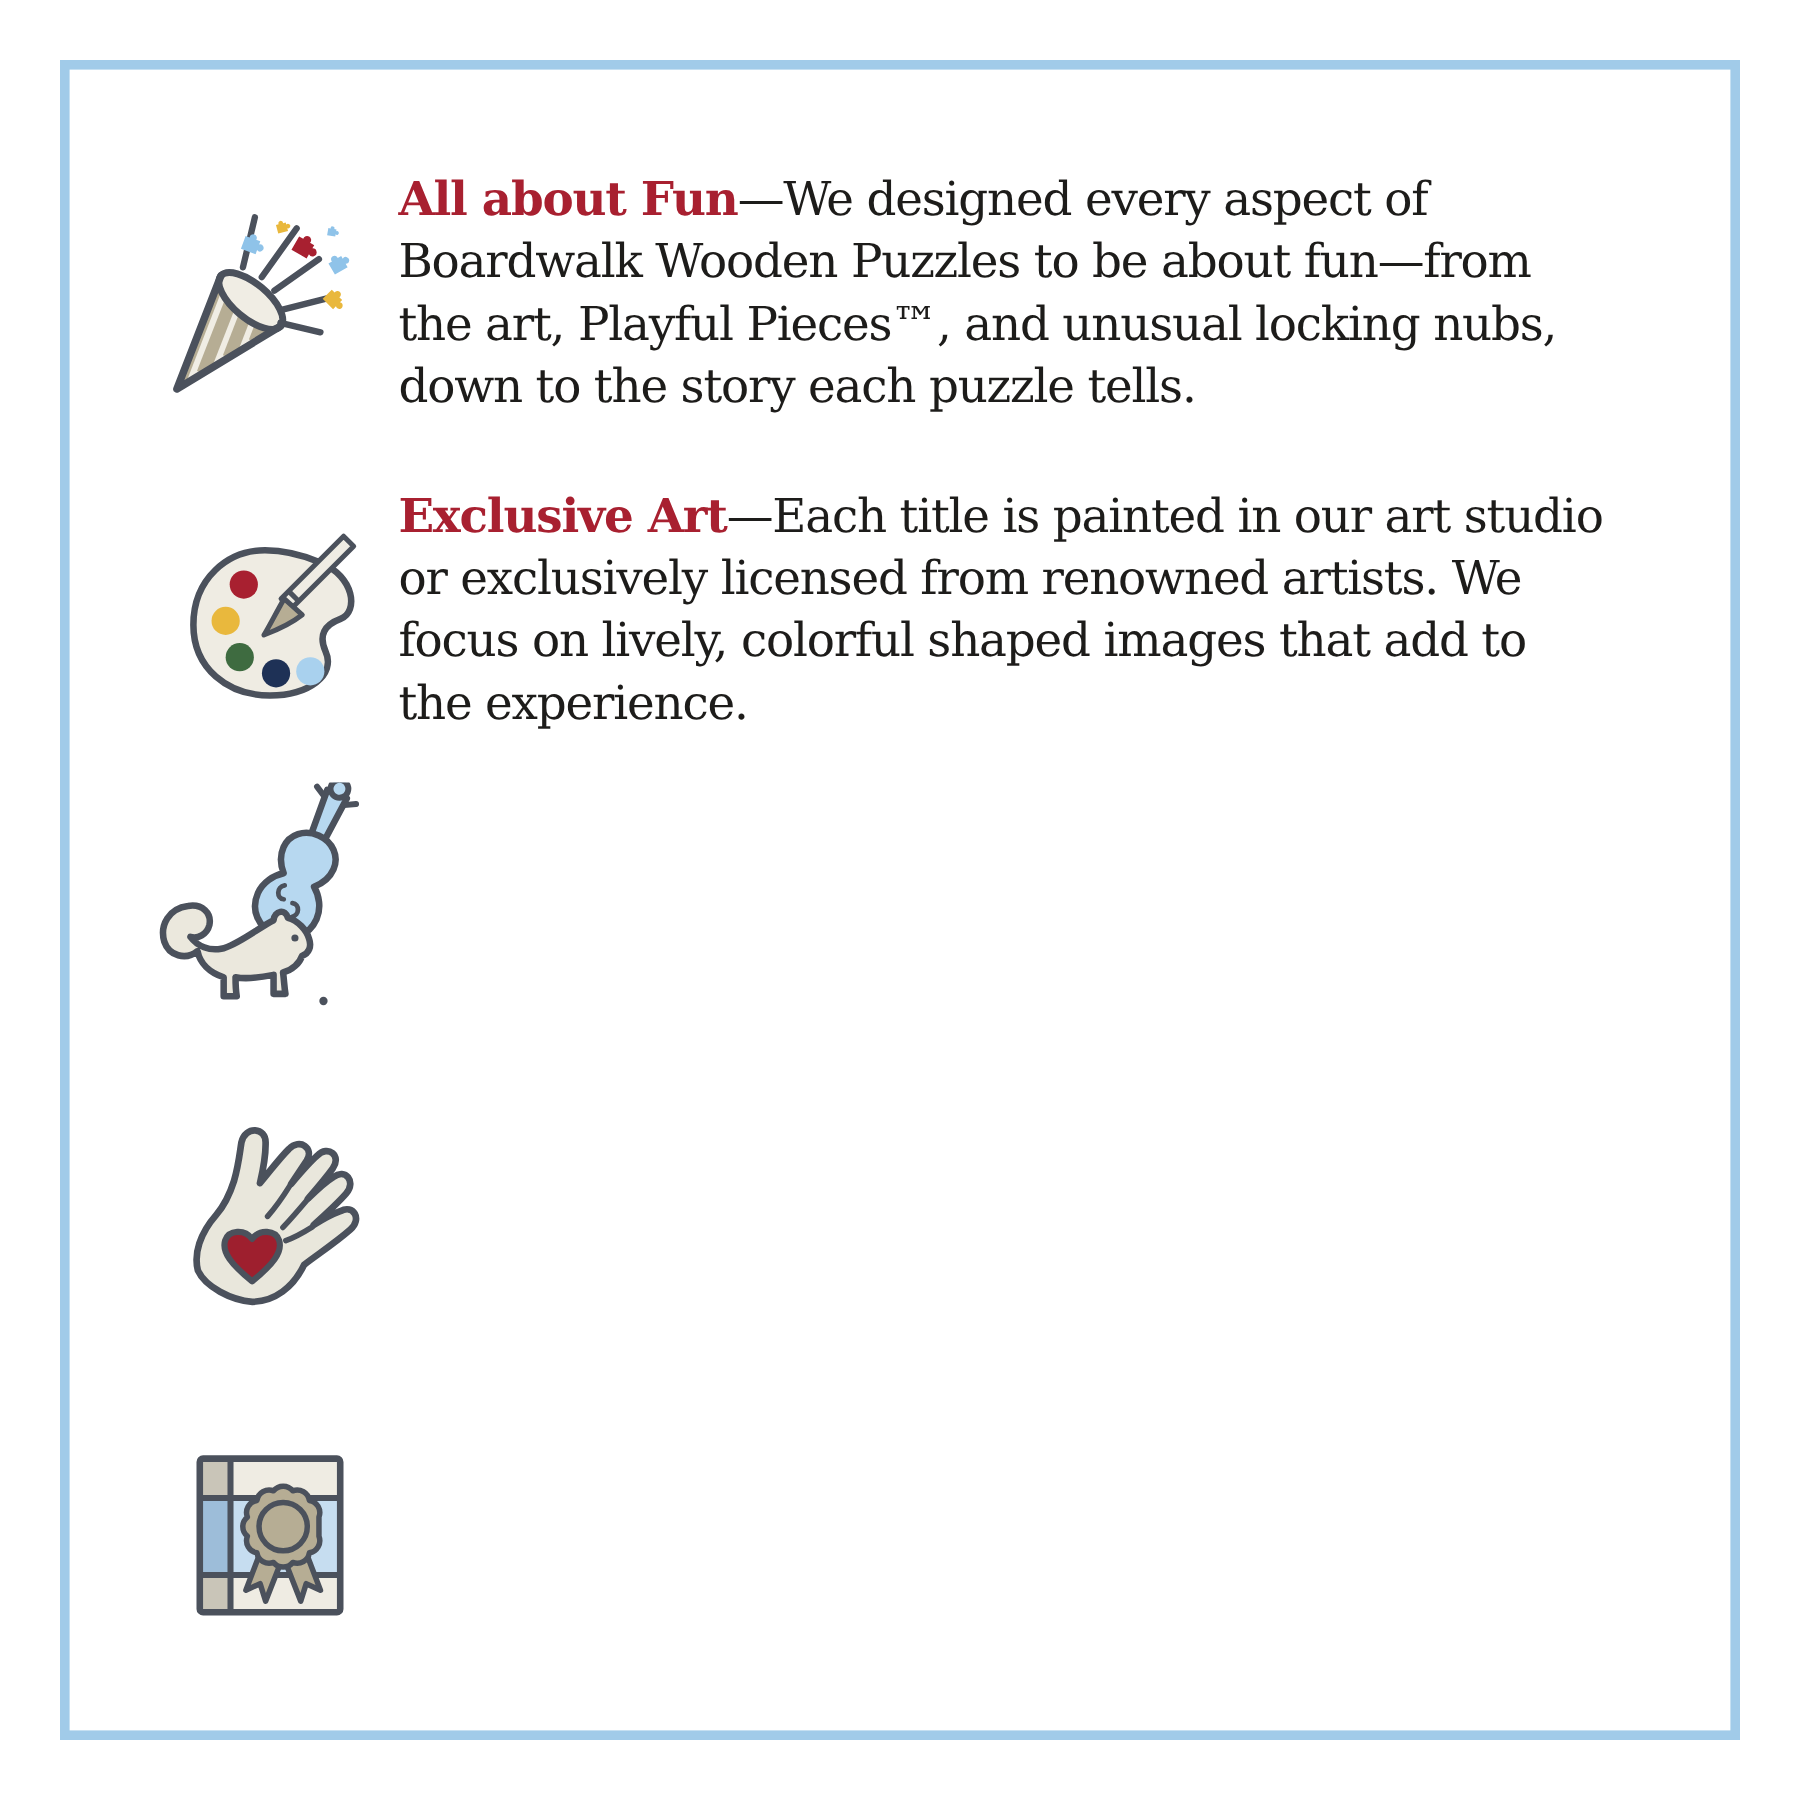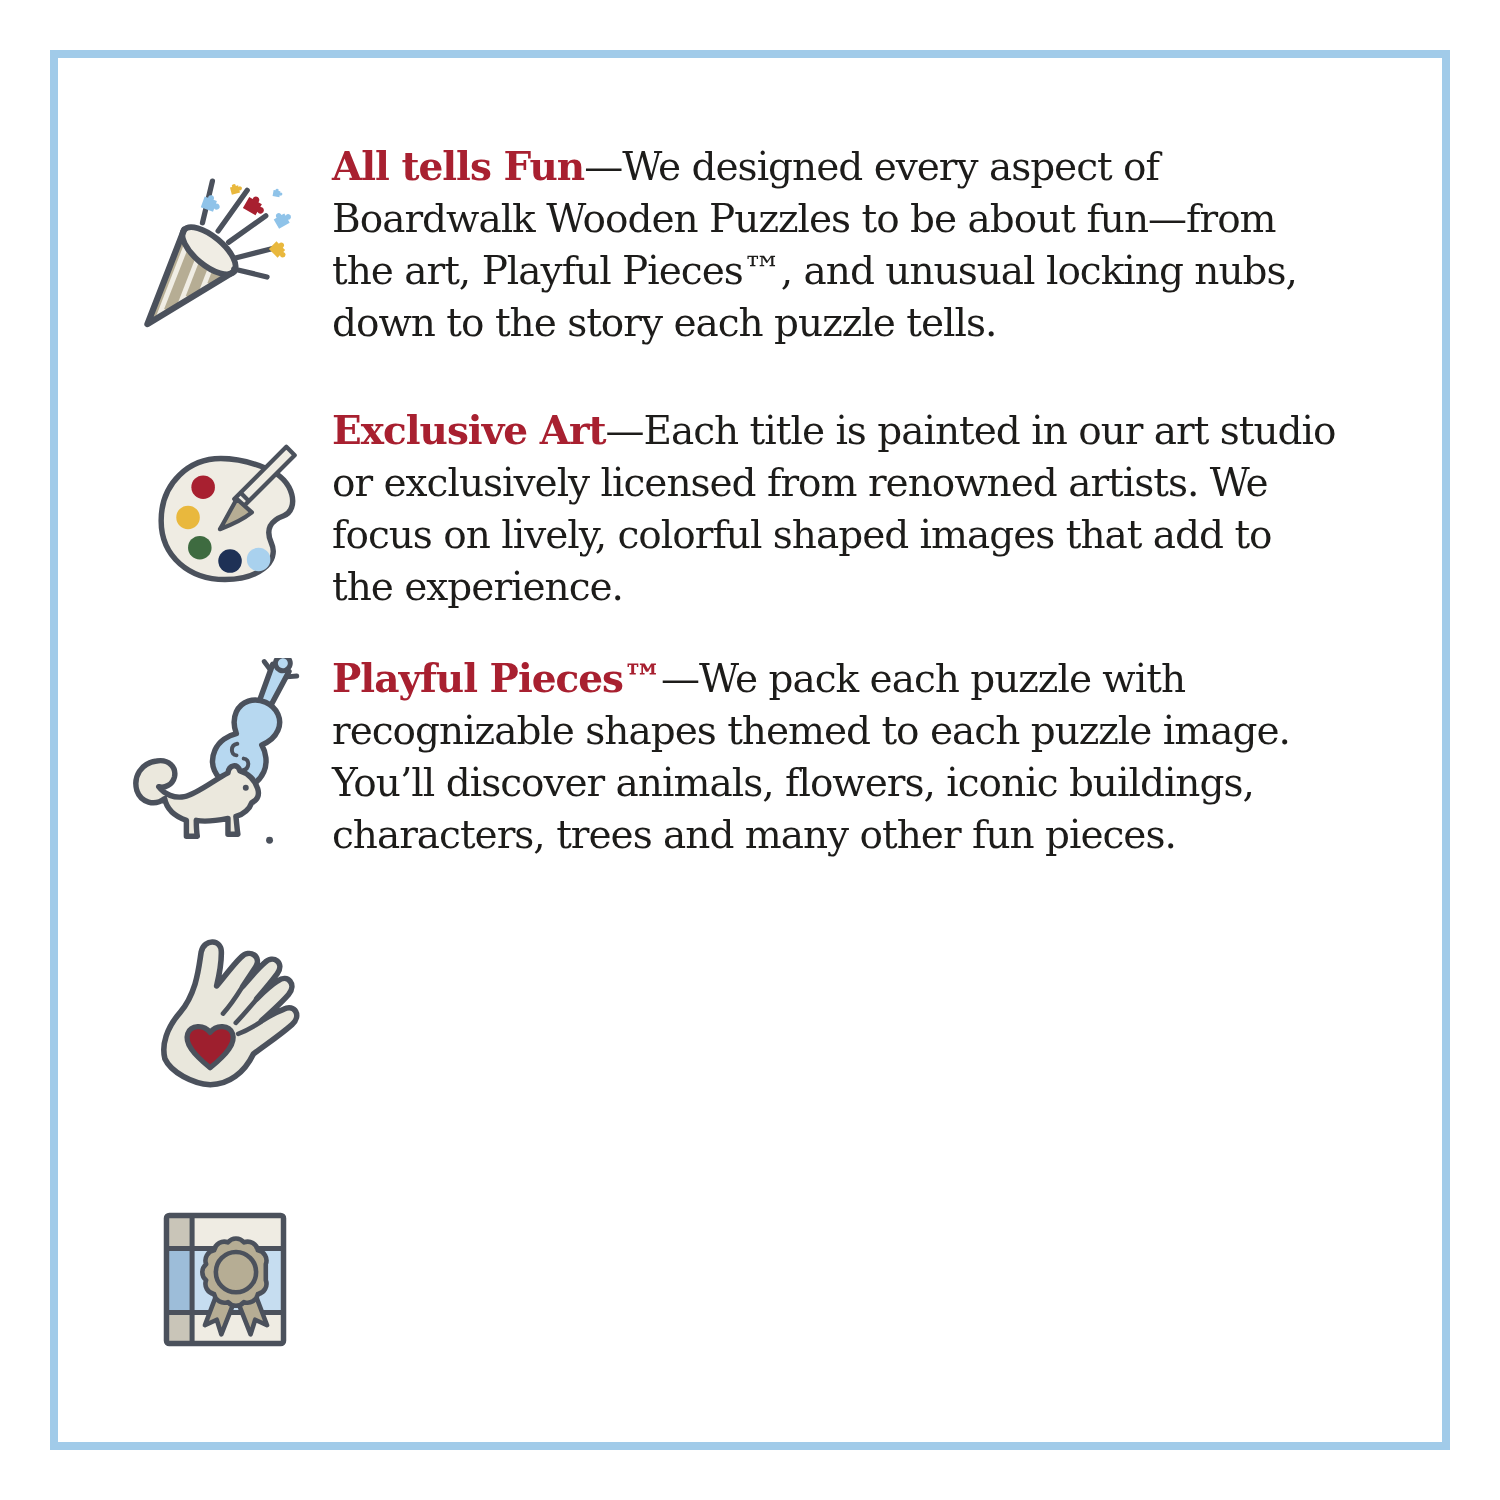--- a/index.html
+++ b/index.html
@@ -53,21 +53,21 @@
           </g>
         </g>
         <use href="#pz" fill="#8fc3e9" transform="translate(84,50) rotate(20) scale(0.85) translate(-12,-12)"></use>
         <use href="#pz" fill="#e9b83d" transform="translate(110,36) rotate(-15) scale(0.55) translate(-12,-12)"></use>
         <use href="#pz" fill="#a82030" transform="translate(130,52) rotate(30) scale(0.95) translate(-12,-12)"></use>
         <use href="#pz" fill="#8fc3e9" transform="translate(154,40) rotate(10) scale(0.45) translate(-12,-12)"></use>
         <use href="#pz" fill="#8fc3e9" transform="translate(158,68) rotate(-30) scale(0.8) translate(-12,-12)"></use>
         <use href="#pz" fill="#e9b83d" transform="translate(156,98) rotate(45) scale(0.8) translate(-12,-12)"></use>
       </svg>
     </div>
-    <p class="feature-text"><span class="feature-heading">All tells Fun</span><span class="feature-body">—We designed every aspect of Boardwalk Wooden Puzzles to be about fun—from the art, Playful Pieces™, and unusual locking nubs, down to the story each puzzle tells.</span></p>
+    <p class="feature-text"><span class="feature-heading">All about Fun</span><span class="feature-body">—We designed every aspect of Boardwalk Wooden Puzzles to be about fun—from the art, Playful Pieces™, and unusual locking nubs, down to the story each puzzle tells.</span></p>
   </section>
 
   <section class="feature f2">
     <div class="icon-cell">
       <svg width="168" height="152" viewBox="0 0 200 180">
         <path d="M95 30 C58 30 24 58 24 104 C24 147 58 174 100 174 C138 174 166 154 155 130 C148 114 154 104 170 98 C188 91 184 56 150 42 C133 35 113 30 95 30 Z" fill="#efece3" stroke="#4b515c" stroke-width="6.5" stroke-linejoin="round"></path>
         <path d="M121 88 L183 26 L173 16 L111 78 Z" fill="#efece3" stroke="#4b515c" stroke-width="5" stroke-linejoin="round"></path>
         <line x1="118" y1="70" x2="129" y2="81" stroke="#4b515c" stroke-width="5"></line>
         <path d="M94 114 C100 104 106 92 114 78 L132 94 C122 102 110 108 94 114 Z" fill="#b6ad94" stroke="#4b515c" stroke-width="5" stroke-linejoin="round"></path>
         <circle cx="74" cy="64" r="14" fill="#a82030"></circle>
@@ -90,21 +90,20 @@
           <path d="M0 -54 C13 -54 23 -45 23 -33 C23 -25 19 -18 14 -13 C21 -8 27 1 27 11 C27 27 15 37 0 37 C-15 37 -27 27 -27 11 C-27 1 -21 -8 -14 -13 C-19 -18 -23 -25 -23 -33 C-23 -45 -13 -54 0 -54 Z" fill="#b7d8f0" stroke="#4b515c" stroke-width="5.5" stroke-linejoin="round"></path>
           <path d="M-9 -4 C-15 0 -11 9 -5 7 M7 18 C13 14 9 5 3 7" fill="none" stroke="#4b515c" stroke-width="4" stroke-linecap="round"></path>
         </g>
         <g transform="translate(84,142)">
           <path d="M24 -26 C25 -34 34 -36 36 -28 C44 -26 52 -18 54 -10 C56 -4 54 2 48 4 C46 10 40 16 32 18 C33 26 33 30 34 36 L24 36 C24 30 24 26 24 20 C14 22 2 24 -8 22 C-8 28 -8 32 -7 38 L-18 38 C-18 32 -18 28 -18 22 C-30 18 -38 10 -40 0 C-50 8 -64 4 -68 -8 C-72 -22 -64 -36 -48 -38 C-36 -40 -28 -32 -30 -22 C-32 -14 -40 -10 -46 -12 C-40 -4 -30 0 -20 -2 C-8 -4 12 -20 24 -26 Z" fill="#ebe8dd" stroke="#4b515c" stroke-width="5.5" stroke-linejoin="round"></path>
           <circle cx="42" cy="-11" r="3" fill="#4b515c"></circle>
         </g>
         <circle cx="150" cy="184" r="3.5" fill="#4b515c"></circle>
       </svg>
     </div>
-    <p class="feature-text"><span class="feature-heading">Playful Pieces™</span><span class="feature-body">—We pack each puzzle with recognizable shapes themed to each puzzle image. You’ll discover animals, flowers, iconic buildings, characters, trees and many other fun pieces.</span></p>
   </section>
 
   <section class="feature f4">
     <div class="icon-cell">
       <svg width="186" height="198" viewBox="0 0 200 212">
         <g transform="translate(8,14) rotate(36 100 110)">
           <path d="M64 184 C52 174 46 156 48 134 C49 122 47 112 43 100 C38 86 32 76 28 68 C22 54 38 44 46 56 C52 64 58 76 63 88 C64 74 64 60 66 48 C68 34 84 34 85 47 L86 72 C87 58 88 46 90 38 C92 24 108 25 108 39 C108 50 107 62 106 74 C108 62 110 52 113 45 C117 32 132 36 131 50 C130 62 127 76 124 90 C128 80 132 72 136 66 C142 54 156 60 153 74 C149 92 142 110 138 124 C142 146 136 166 120 178 C104 188 78 192 64 184 Z" fill="#e9e7dc" stroke="#4b515c" stroke-width="6" stroke-linejoin="round"></path>
           <path d="M86 74 C87 88 87 98 86 108 M106 76 C105 90 104 100 103 108 M124 92 C120 102 116 110 112 116" fill="none" stroke="#4b515c" stroke-width="5" stroke-linecap="round"></path>
         </g>
         <path d="M0 23 C-16 10 -24 0 -21 -9 C-18 -17 -6 -18 0 -10 C6 -18 18 -17 21 -9 C24 0 16 10 0 23 Z" transform="translate(84,146) scale(1.15)" fill="#9e1f2e" stroke="#4b515c" stroke-width="4.8" stroke-linejoin="round"></path>

